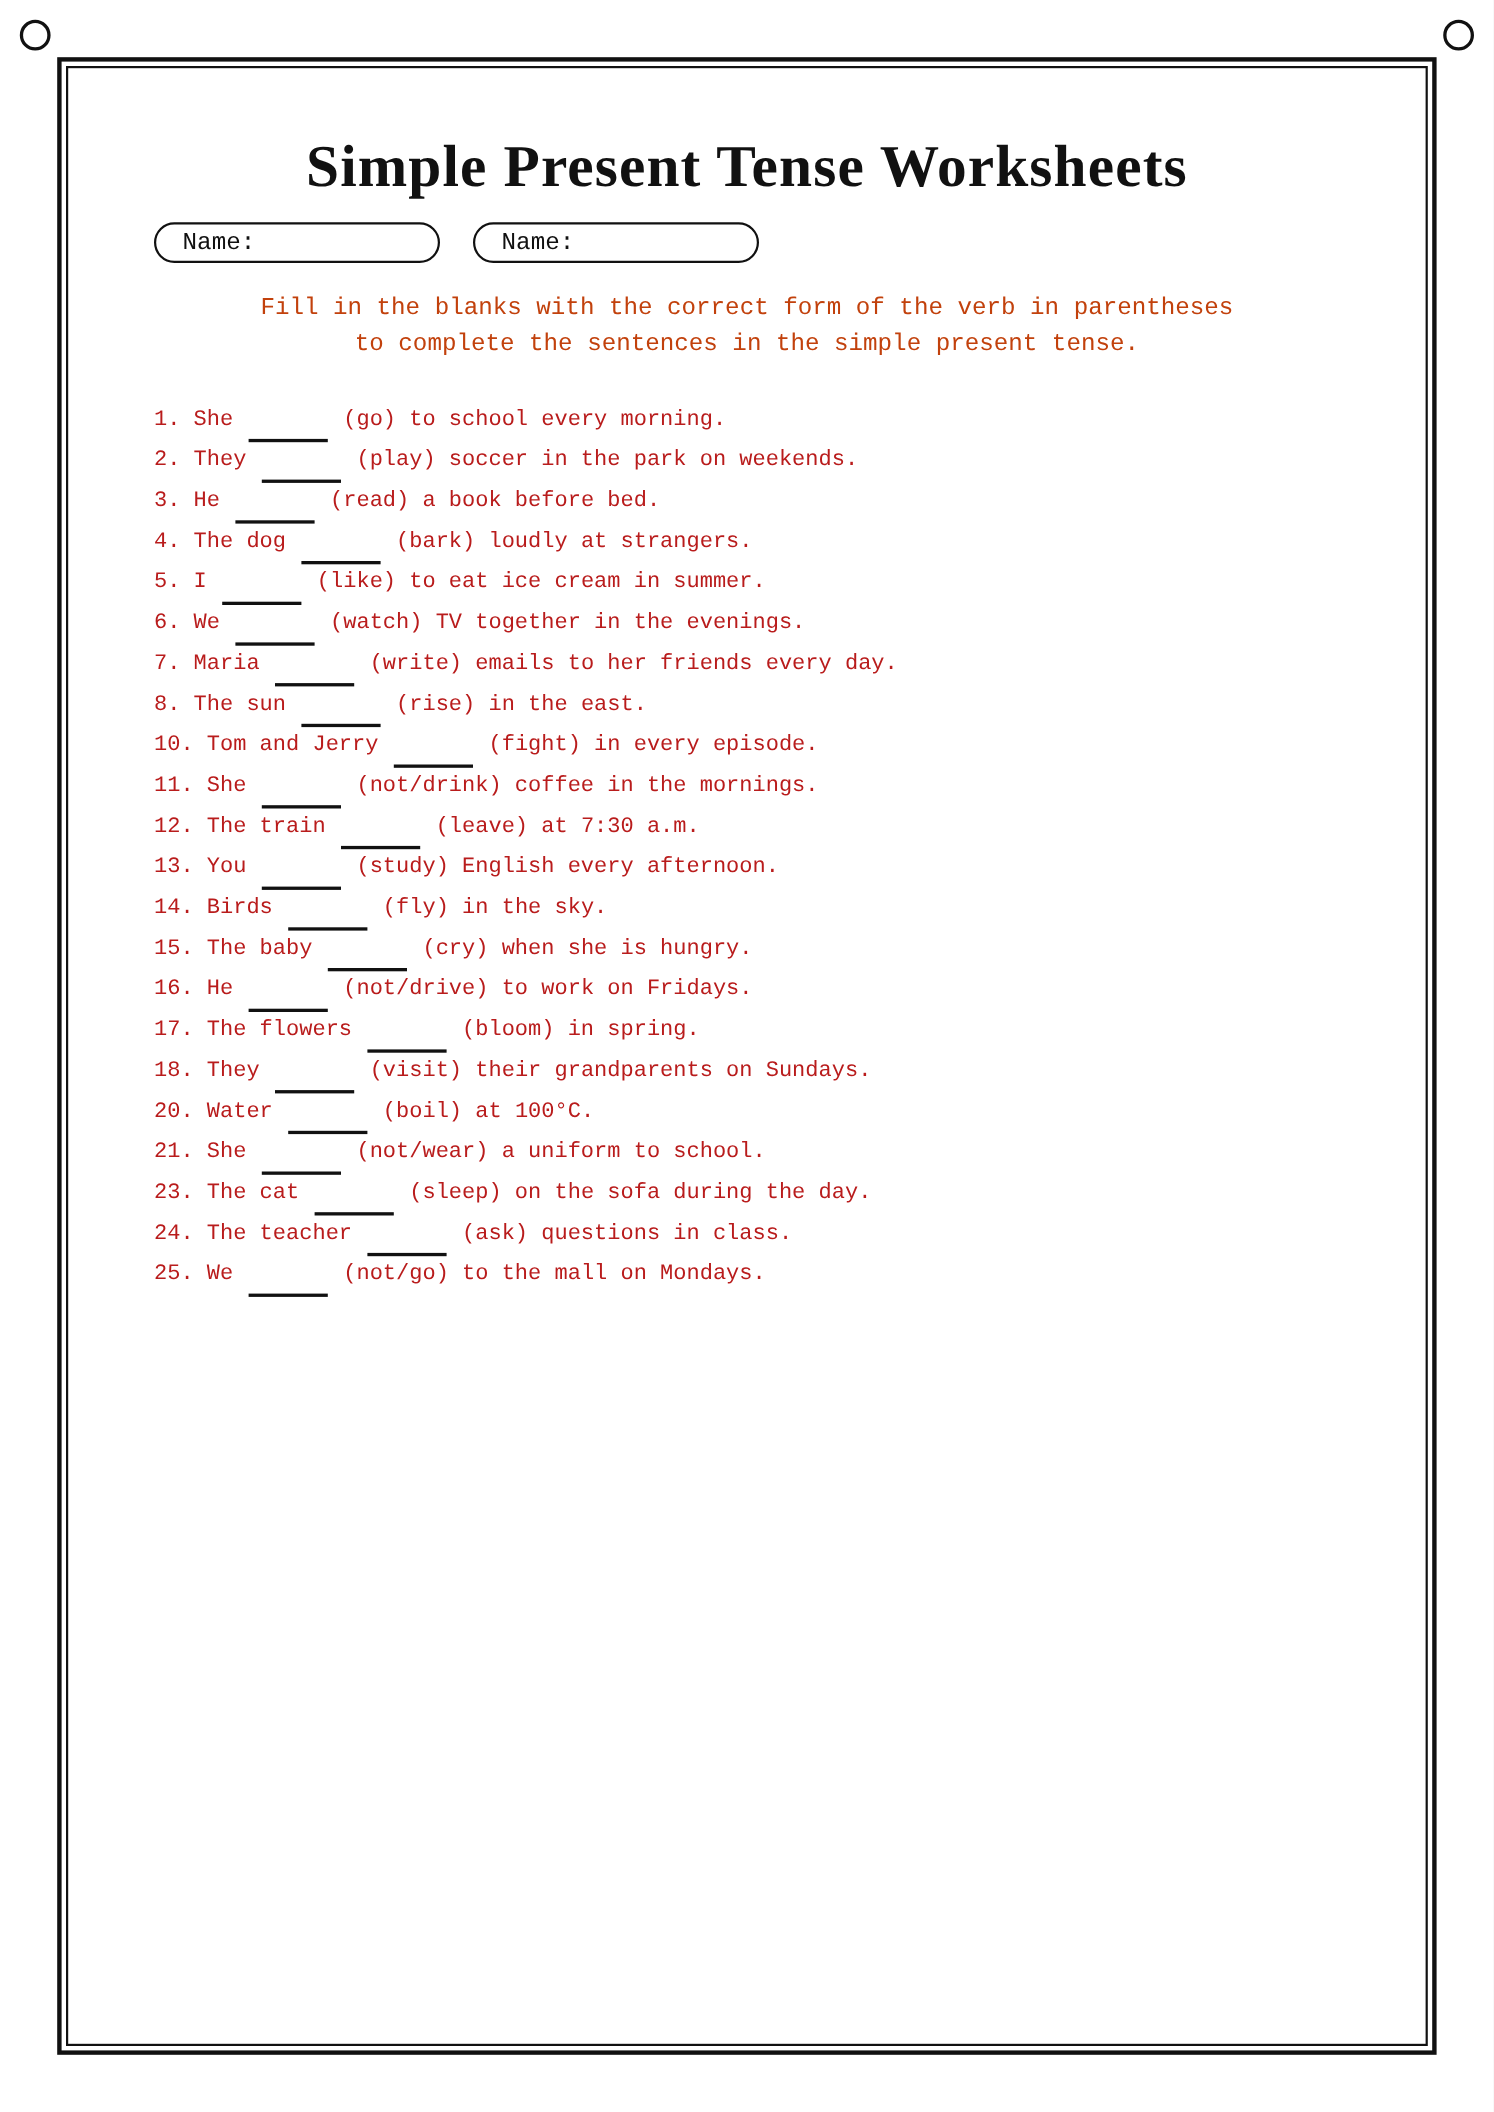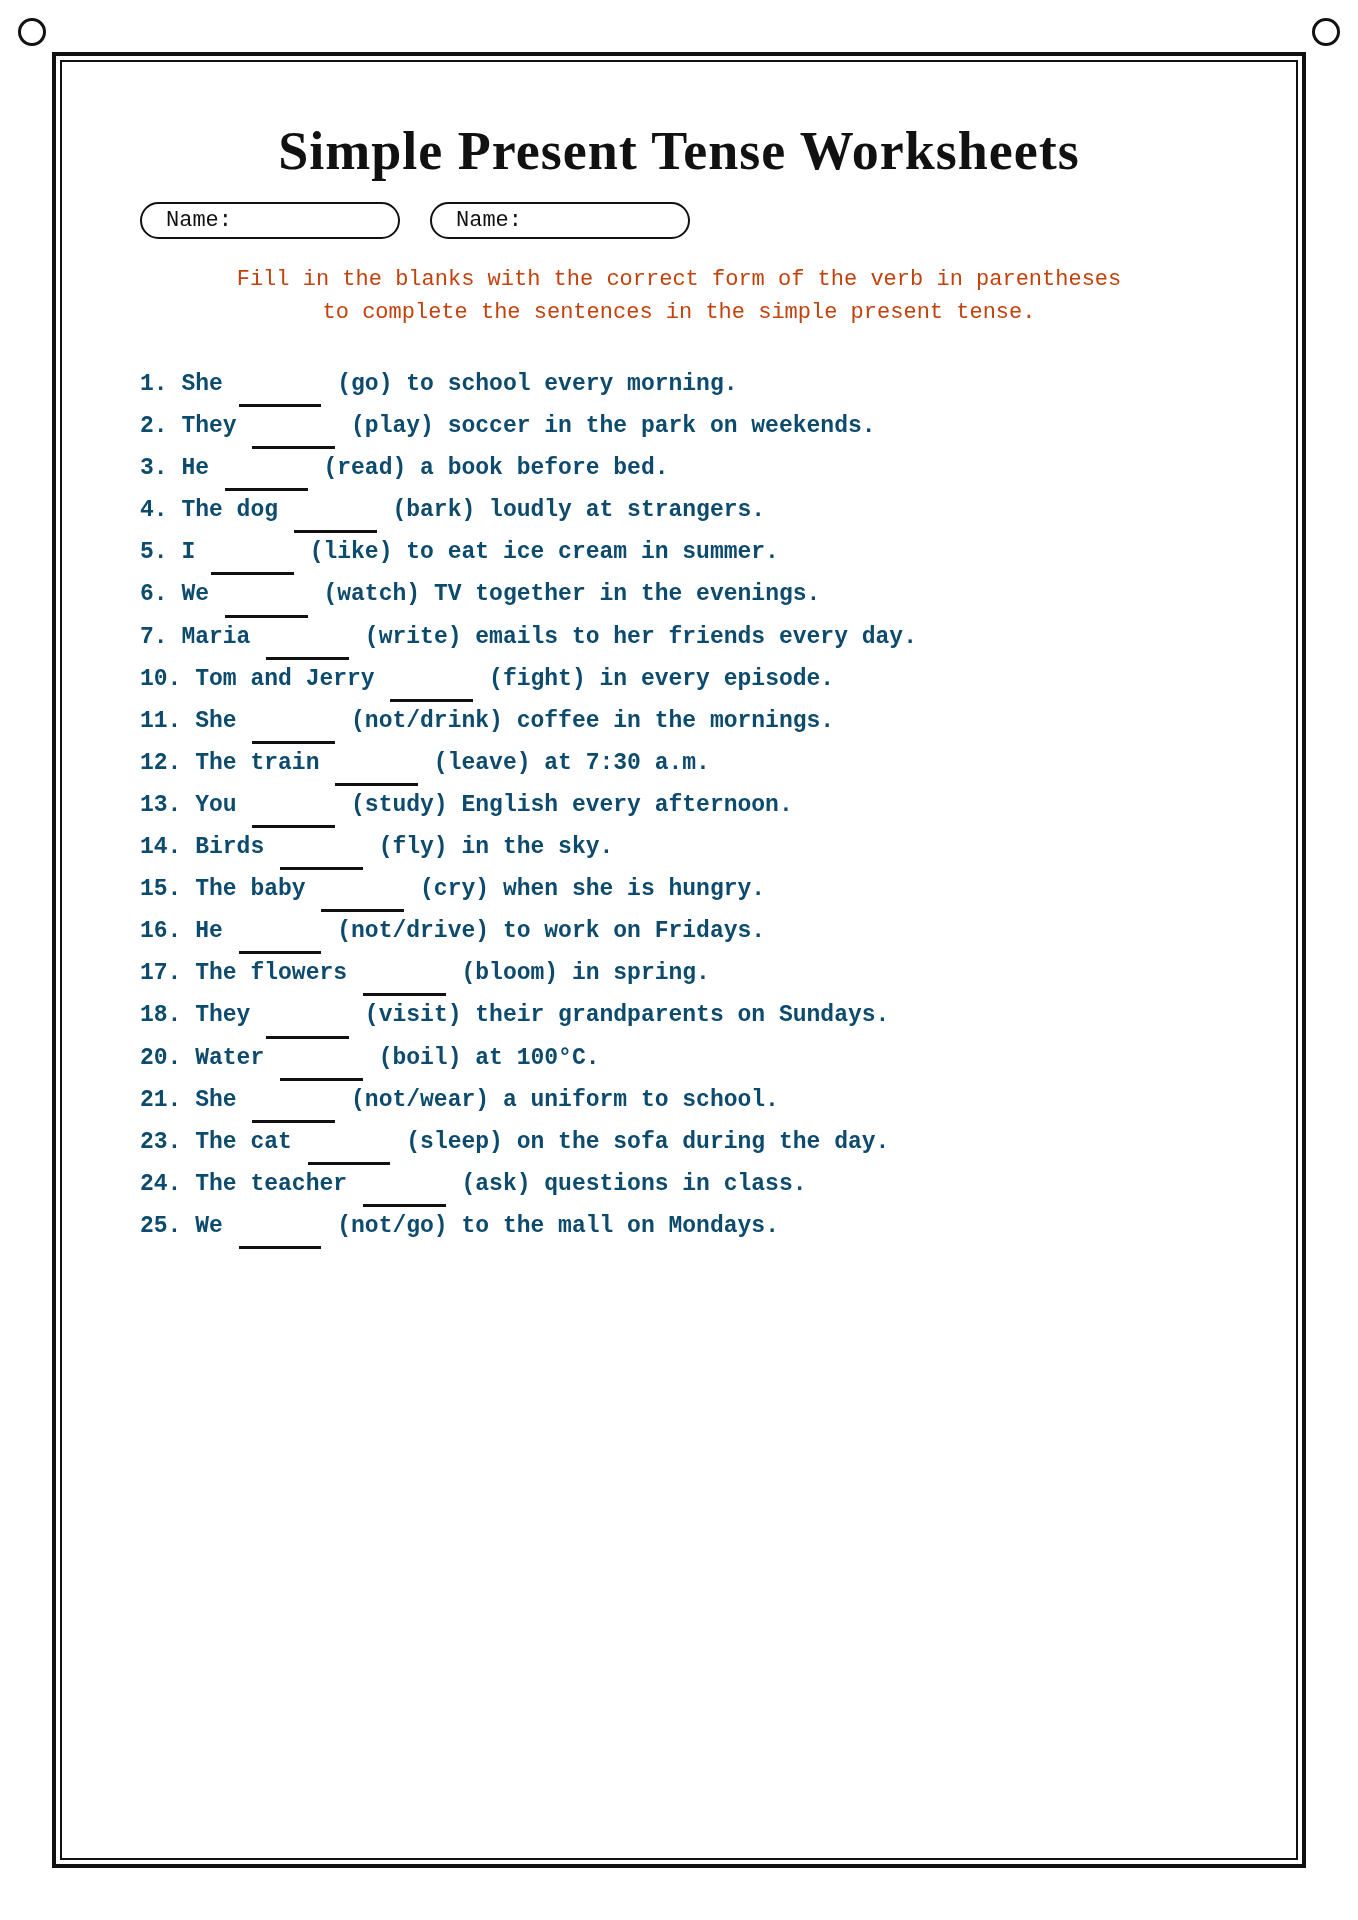--- a/index.html
+++ b/index.html
@@ -96,25 +96,25 @@
       color: #c2410c;
       font-family: 'Courier New', Courier, monospace;
     }
 
     .sentences-list {
       list-style: none;
       padding: 0;
     }
 
     .sentence-item {
-      font-size: 23px;
+      font-size: 20px;
       line-height: 1.7;
-      color: #0c4a6e;
+      color: #b91c1c;
       font-family: 'Courier New', Courier, monospace;
-      font-weight: bold;
+      font-weight: normal;
     }
 
     .blank {
       display: inline-block;
       border-bottom: 3px solid #111;
       min-width: 60px;
       margin: 0 2px;
     }
   </style>
 </head>
@@ -146,20 +146,21 @@
     </div>
 
     <ul class="sentences-list">
     <li class="sentence-item">1. She <span class="blank">&nbsp;&nbsp;&nbsp;&nbsp;&nbsp;&nbsp;</span> (go) to school every morning.</li>
         <li class="sentence-item">2. They <span class="blank">&nbsp;&nbsp;&nbsp;&nbsp;&nbsp;&nbsp;</span> (play) soccer in the park on weekends.</li>
         <li class="sentence-item">3. He <span class="blank">&nbsp;&nbsp;&nbsp;&nbsp;&nbsp;&nbsp;</span> (read) a book before bed.</li>
         <li class="sentence-item">4. The dog <span class="blank">&nbsp;&nbsp;&nbsp;&nbsp;&nbsp;&nbsp;</span> (bark) loudly at strangers.</li>
         <li class="sentence-item">5. I <span class="blank">&nbsp;&nbsp;&nbsp;&nbsp;&nbsp;&nbsp;</span> (like) to eat ice cream in summer.</li>
         <li class="sentence-item">6. We <span class="blank">&nbsp;&nbsp;&nbsp;&nbsp;&nbsp;&nbsp;</span> (watch) TV together in the evenings.</li>
         <li class="sentence-item">7. Maria <span class="blank">&nbsp;&nbsp;&nbsp;&nbsp;&nbsp;&nbsp;</span> (write) emails to her friends every day.</li>
+        <li class="sentence-item">8. The sun <span class="blank">&nbsp;&nbsp;&nbsp;&nbsp;&nbsp;&nbsp;</span> (rise) in the east.</li>
         <li class="sentence-item">10. Tom and Jerry <span class="blank">&nbsp;&nbsp;&nbsp;&nbsp;&nbsp;&nbsp;</span> (fight) in every episode.</li>
         <li class="sentence-item">11. She <span class="blank">&nbsp;&nbsp;&nbsp;&nbsp;&nbsp;&nbsp;</span> (not/drink) coffee in the mornings.</li>
         <li class="sentence-item">12. The train <span class="blank">&nbsp;&nbsp;&nbsp;&nbsp;&nbsp;&nbsp;</span> (leave) at 7:30 a.m.</li>
         <li class="sentence-item">13. You <span class="blank">&nbsp;&nbsp;&nbsp;&nbsp;&nbsp;&nbsp;</span> (study) English every afternoon.</li>
         <li class="sentence-item">14. Birds <span class="blank">&nbsp;&nbsp;&nbsp;&nbsp;&nbsp;&nbsp;</span> (fly) in the sky.</li>
         <li class="sentence-item">15. The baby <span class="blank">&nbsp;&nbsp;&nbsp;&nbsp;&nbsp;&nbsp;</span> (cry) when she is hungry.</li>
         <li class="sentence-item">16. He <span class="blank">&nbsp;&nbsp;&nbsp;&nbsp;&nbsp;&nbsp;</span> (not/drive) to work on Fridays.</li>
         <li class="sentence-item">17. The flowers <span class="blank">&nbsp;&nbsp;&nbsp;&nbsp;&nbsp;&nbsp;</span> (bloom) in spring.</li>
         <li class="sentence-item">18. They <span class="blank">&nbsp;&nbsp;&nbsp;&nbsp;&nbsp;&nbsp;</span> (visit) their grandparents on Sundays.</li>
         <li class="sentence-item">20. Water <span class="blank">&nbsp;&nbsp;&nbsp;&nbsp;&nbsp;&nbsp;</span> (boil) at 100°C.</li>

